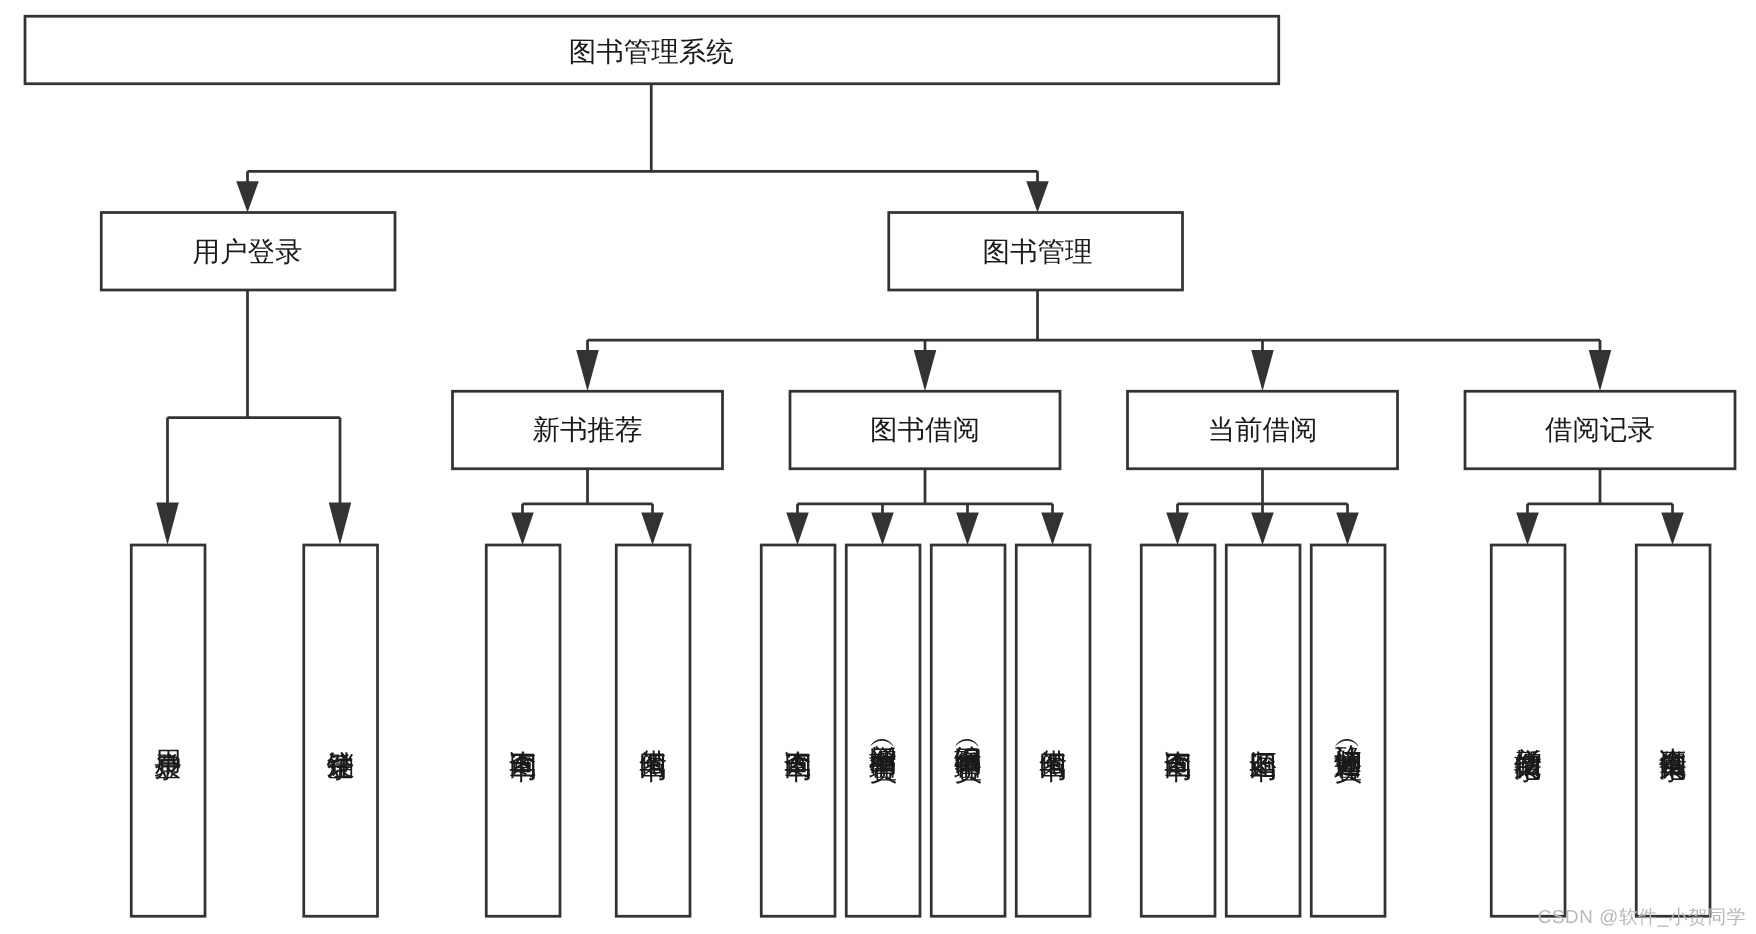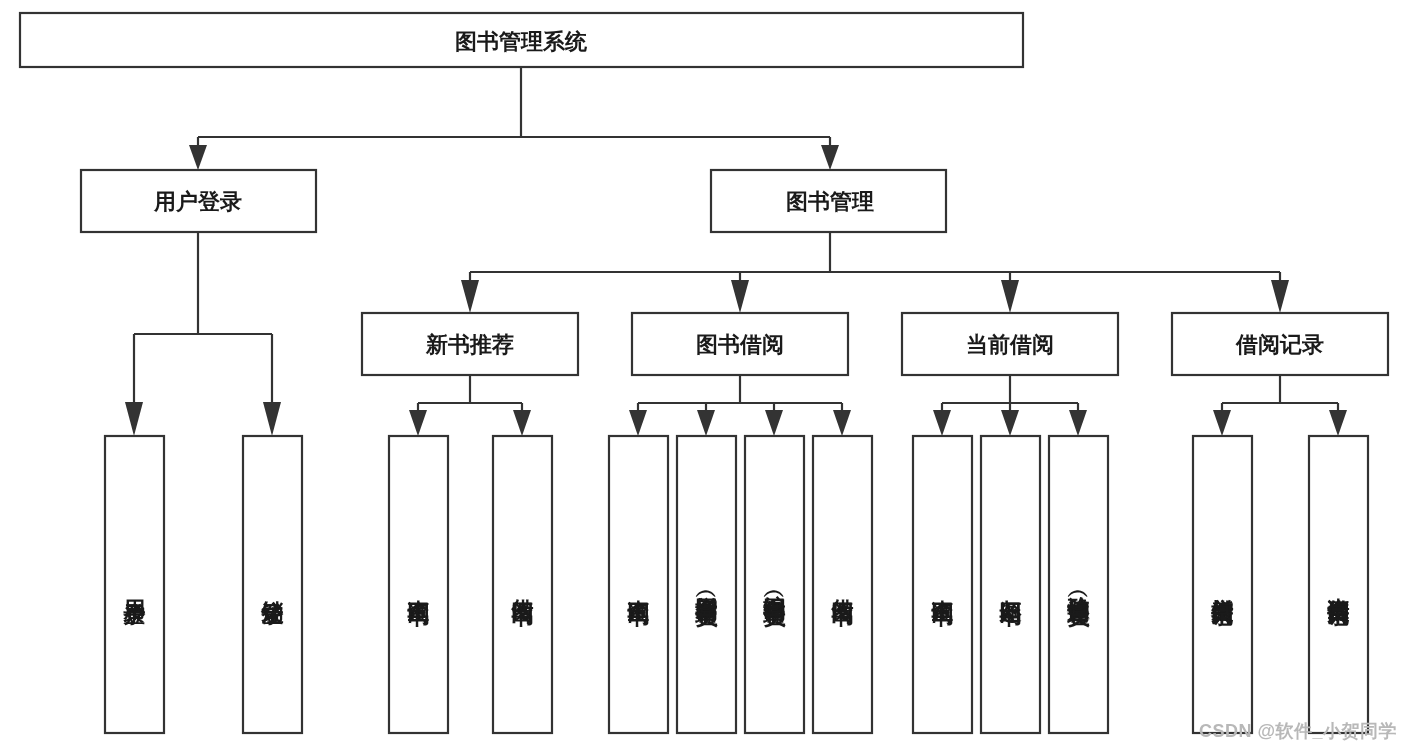--- a/index.html
+++ b/index.html
@@ -11,21 +11,20 @@
     width: 1405px;
     height: 747px;
     font-family: "Liberation Sans", "DejaVu Sans", sans-serif;
     overflow: hidden;
   }
   #diagram-root {
     position: relative;
     width: 1405px;
     height: 747px;
     background: #ffffff;
-    font-weight: bold;
   }
   svg.diagram-canvas {
     position: absolute;
     left: 0;
     top: 0;
     width: 1405px;
     height: 747px;
     display: block;
   }
   .node-box {
@@ -63,21 +62,21 @@
     letter-spacing: 1.5px;
     color: #1a1a1a;
     white-space: nowrap;
     pointer-events: none;
   }
   .watermark {
     position: absolute;
     right: 8px;
     bottom: 4px;
     font-family: "Liberation Sans", "DejaVu Sans", sans-serif;
-    font-size: 18px;
+    font-size: 15px;
     color: #b8b8b8;
     letter-spacing: 0.5px;
     white-space: nowrap;
   }
 </style>
 </head>
 <body>
 
 <div id="diagram-root">
 

